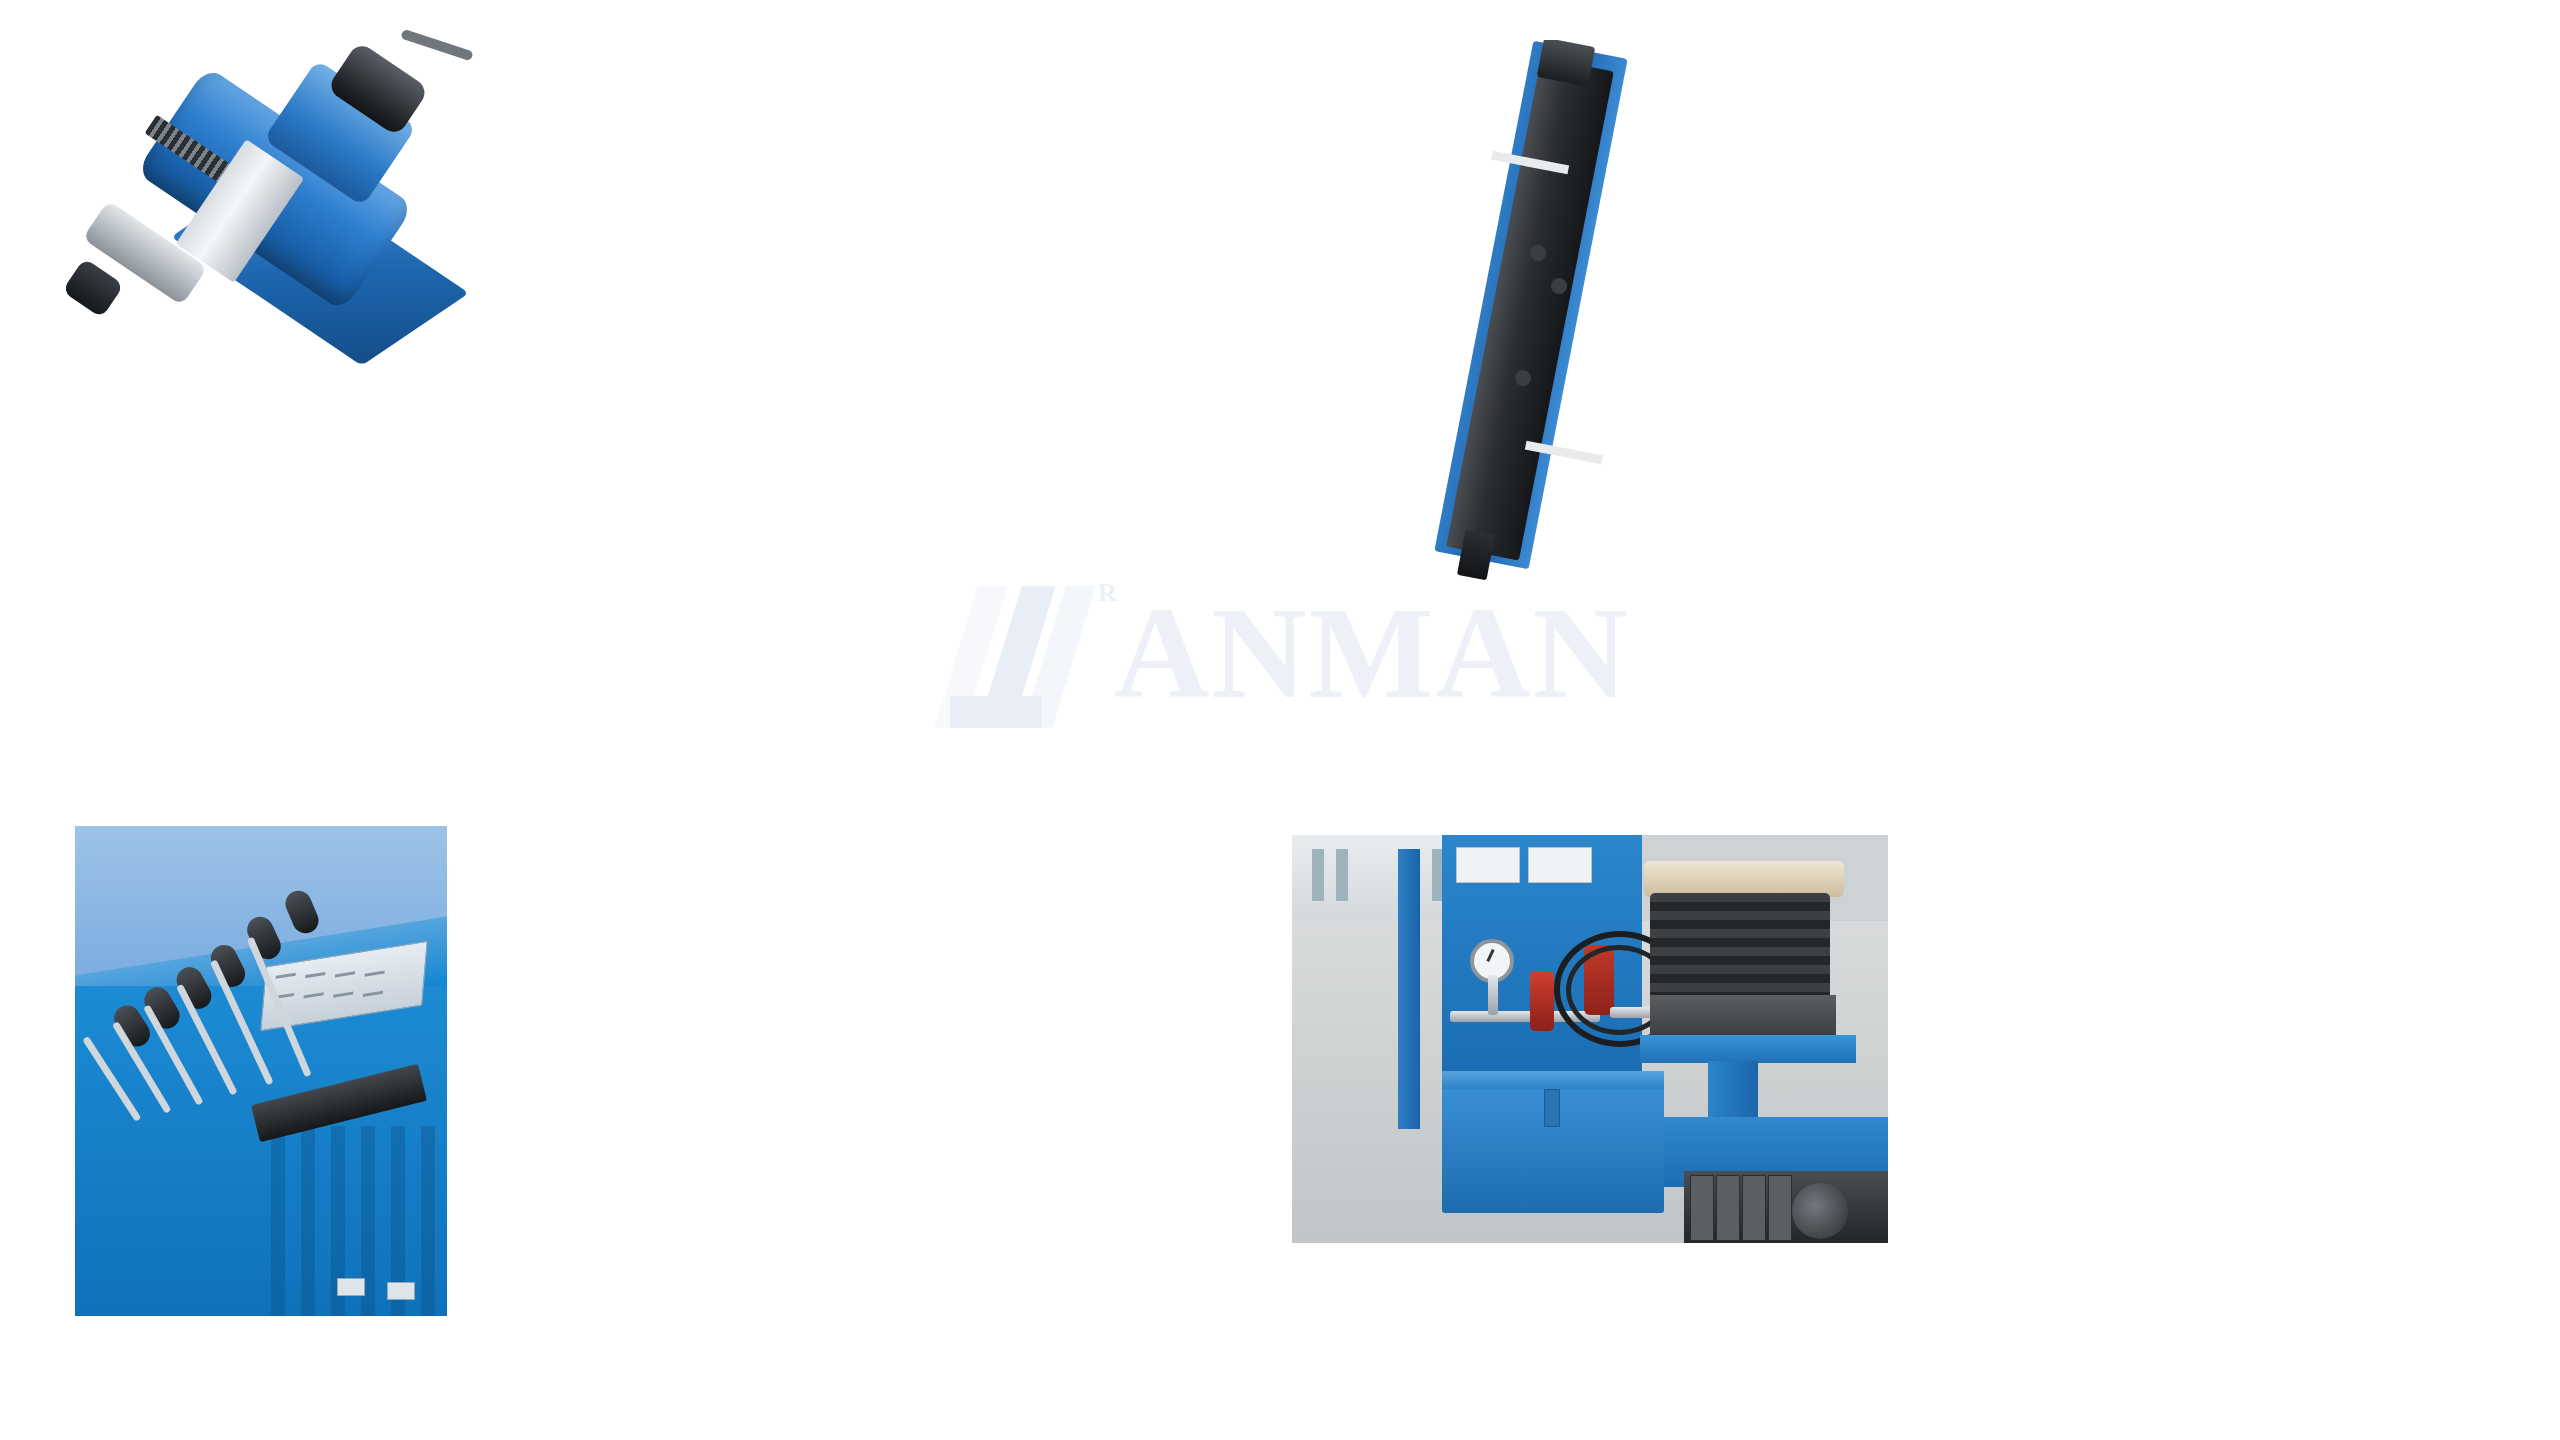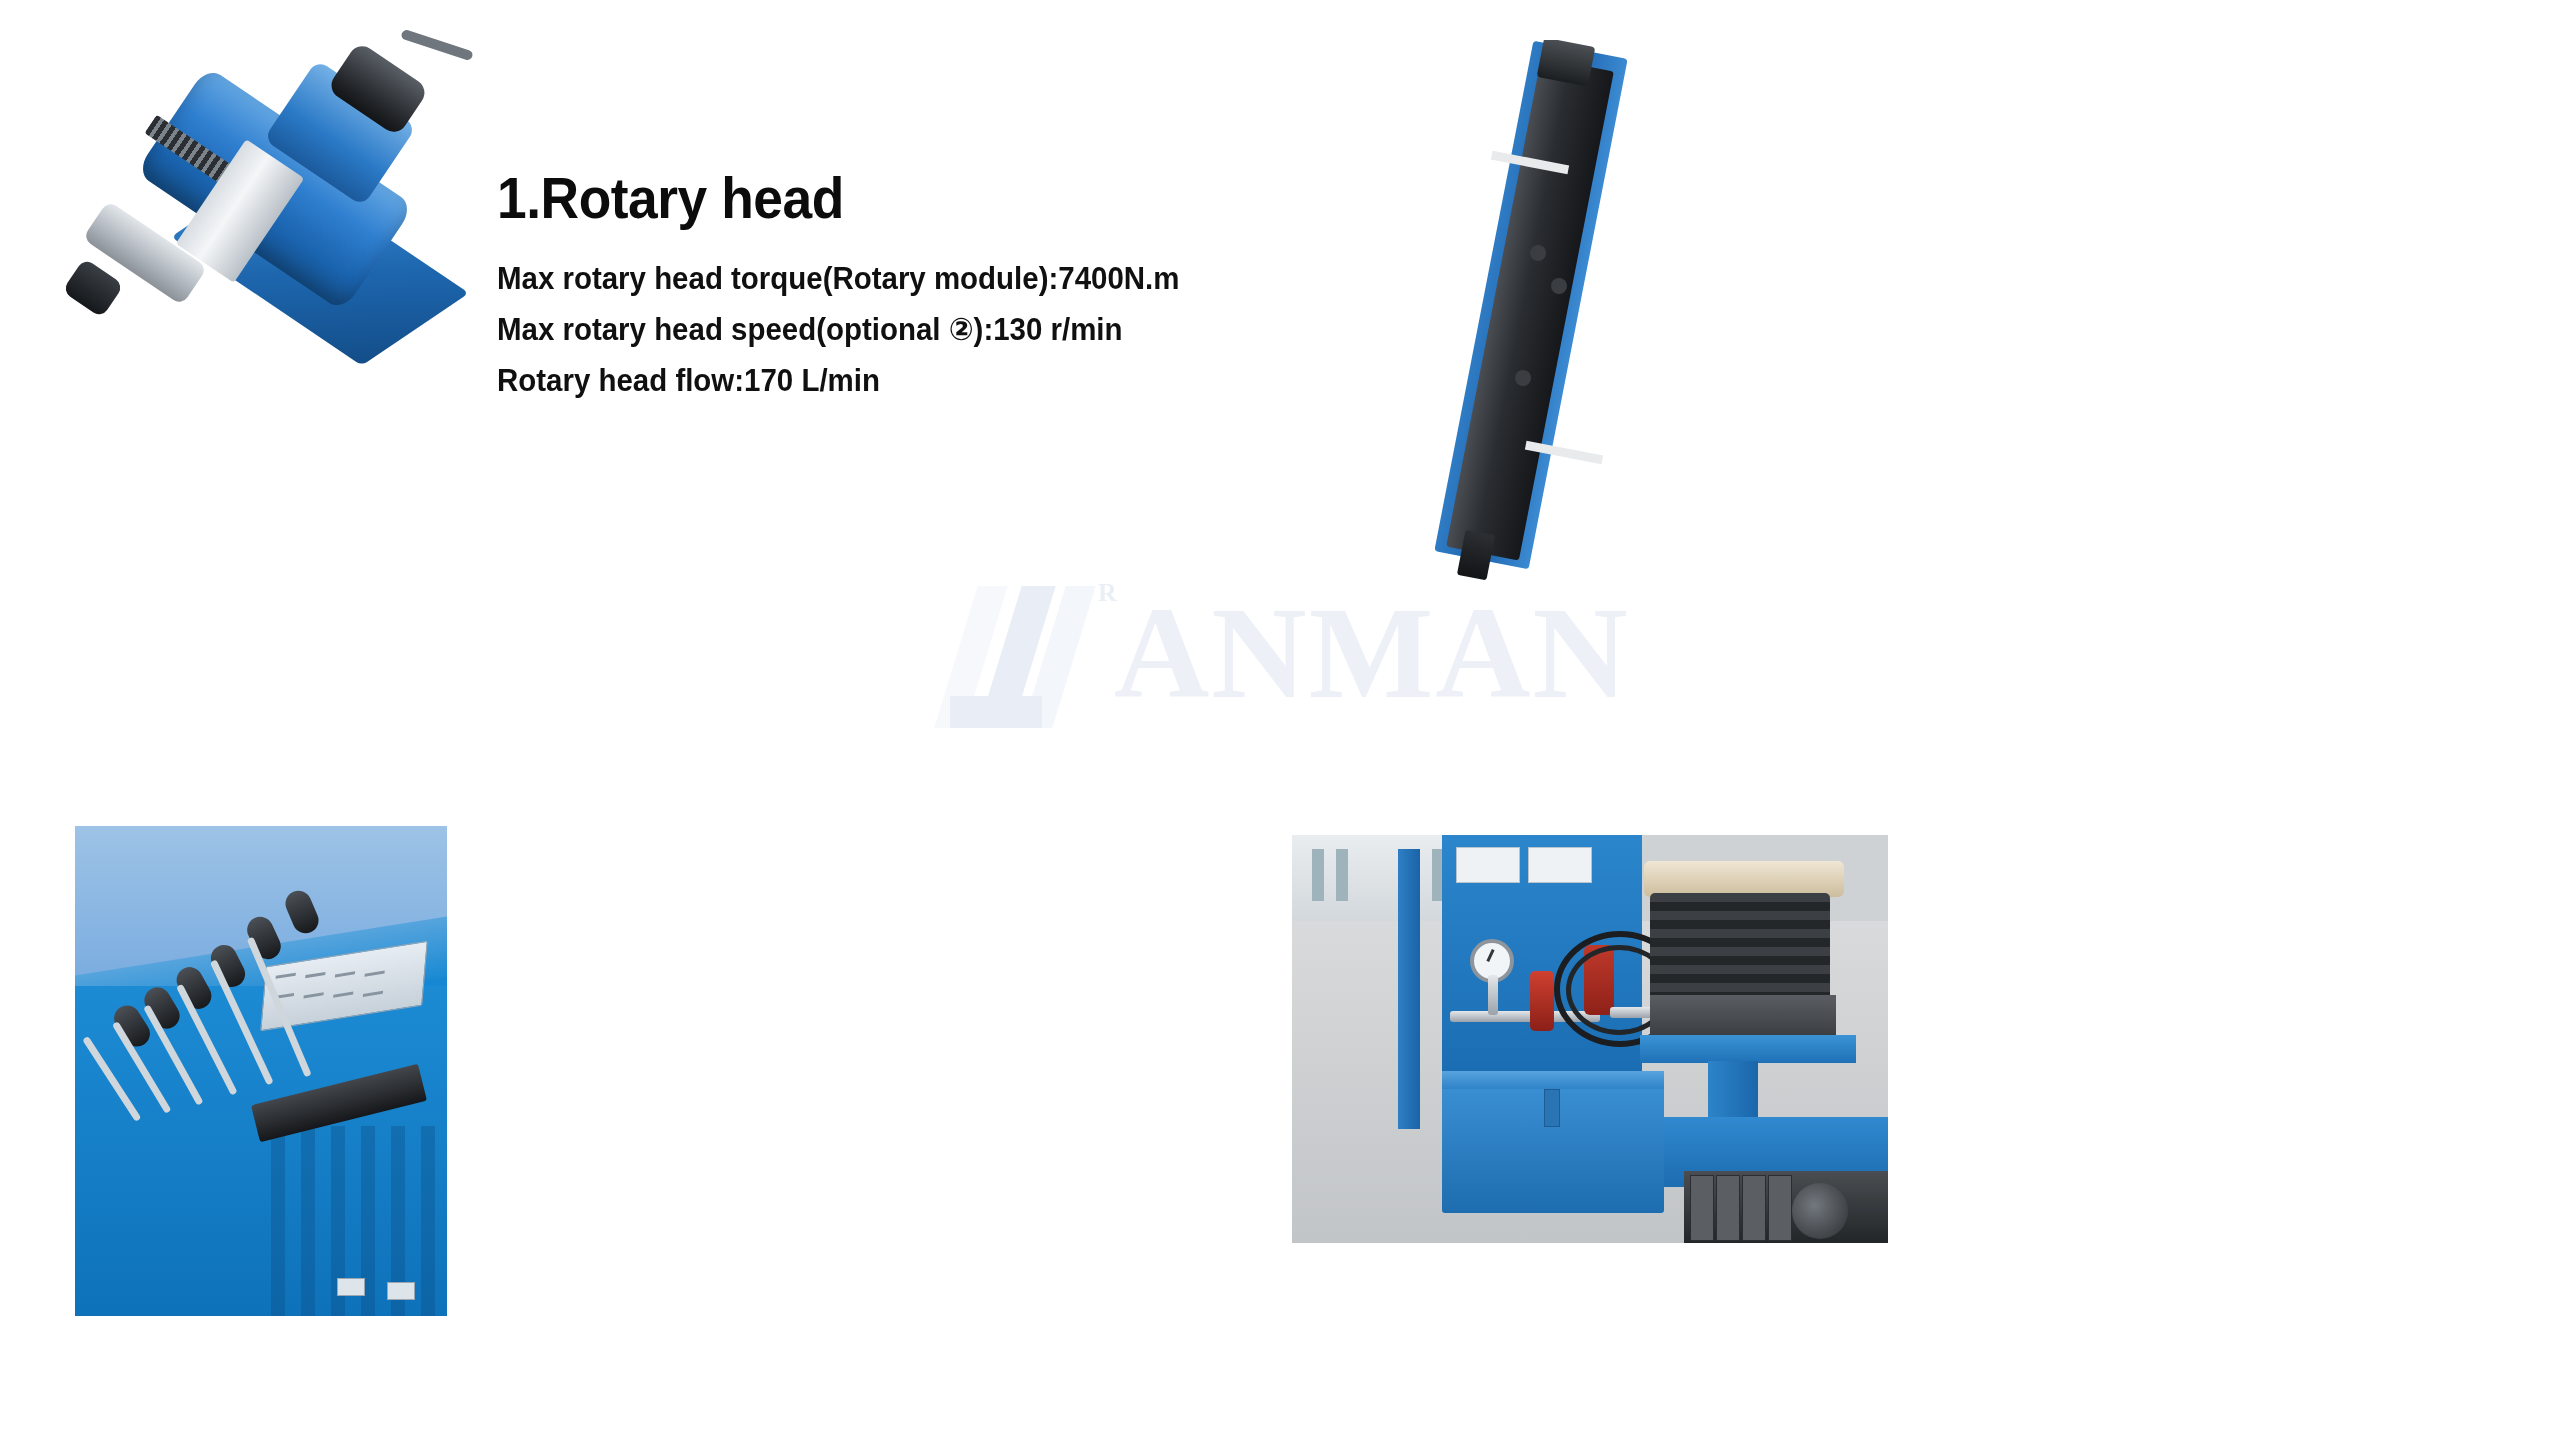--- a/index.html
+++ b/index.html
@@ -240,26 +240,20 @@
       <span class="gear"></span>
       <span class="collar"></span>
       <span class="nose"></span>
       <span class="head"></span>
       <span class="hose"></span>
       <span class="shaft"></span>
       <span class="tip"></span>
     </div>
   </div>
 
-  <div class="block" style="left:497px;top:168px;">
-    <div class="title">1.Rotary head</div>
-    <div class="desc" style="margin-top:24px;">Max rotary head torque(Rotary module):7400N.m
-Max rotary head speed(optional ②):130 r/min
-Rotary head flow:170 L/min</div>
-  </div>
 
   <div class="photo p2">
     <div class="hh">
       <span class="rail"></span>
       <span class="bar"></span>
       <span class="cap"></span>
       <span class="seg s1"></span>
       <span class="seg s2"></span>
       <span class="bolt bo1"></span>
       <span class="bolt bo2"></span>

